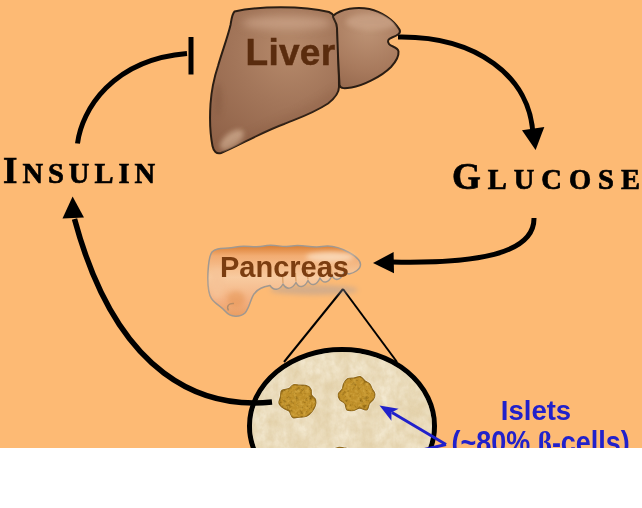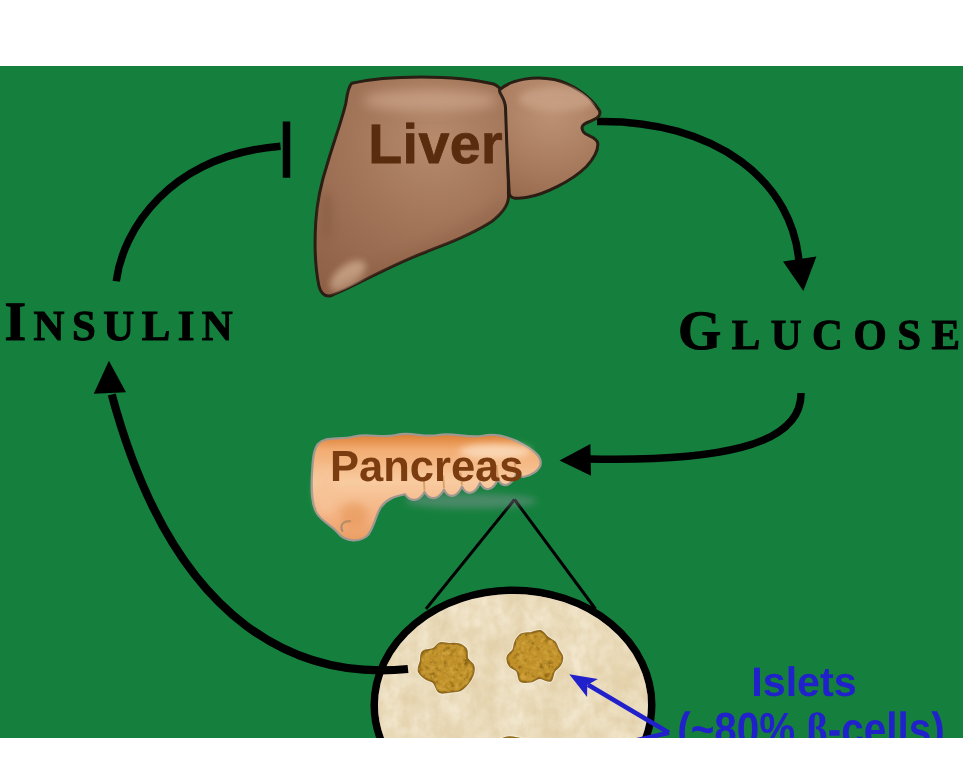--- a/index.html
+++ b/index.html
@@ -1,17 +1,17 @@
 <!DOCTYPE html>
 <html><head>
 <meta charset="utf-8">
 <style>
 html,body{margin:0;padding:0;background:#fff;}
-#canvas{position:relative;width:642px;height:448px;background:#15803d;overflow:hidden;
-  font-family:"Liberation Sans",sans-serif;margin-top:44px;}
+#canvas{position:relative;width:642px;height:448px;background:#fdba74;overflow:hidden;
+  font-family:"Liberation Sans",sans-serif;}
 </style>
 </head>
 <body>
 <div id="canvas">
 <svg width="642" height="508" viewBox="0 0 642 508" xmlns="http://www.w3.org/2000/svg">
   <defs>
     <radialGradient id="liverG" gradientUnits="userSpaceOnUse" cx="290" cy="50" r="120">
       <stop offset="0%" stop-color="#B68A6B"></stop>
       <stop offset="45%" stop-color="#A3765A"></stop>
       <stop offset="100%" stop-color="#8F6147"></stop>

